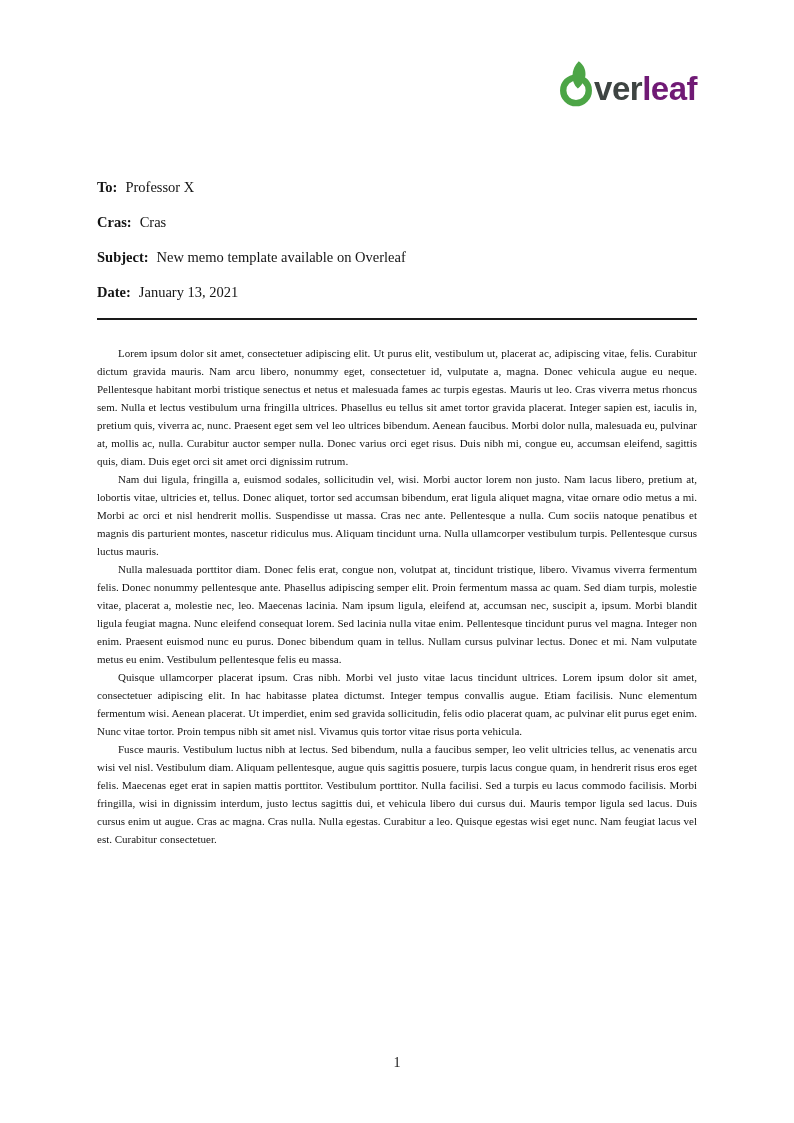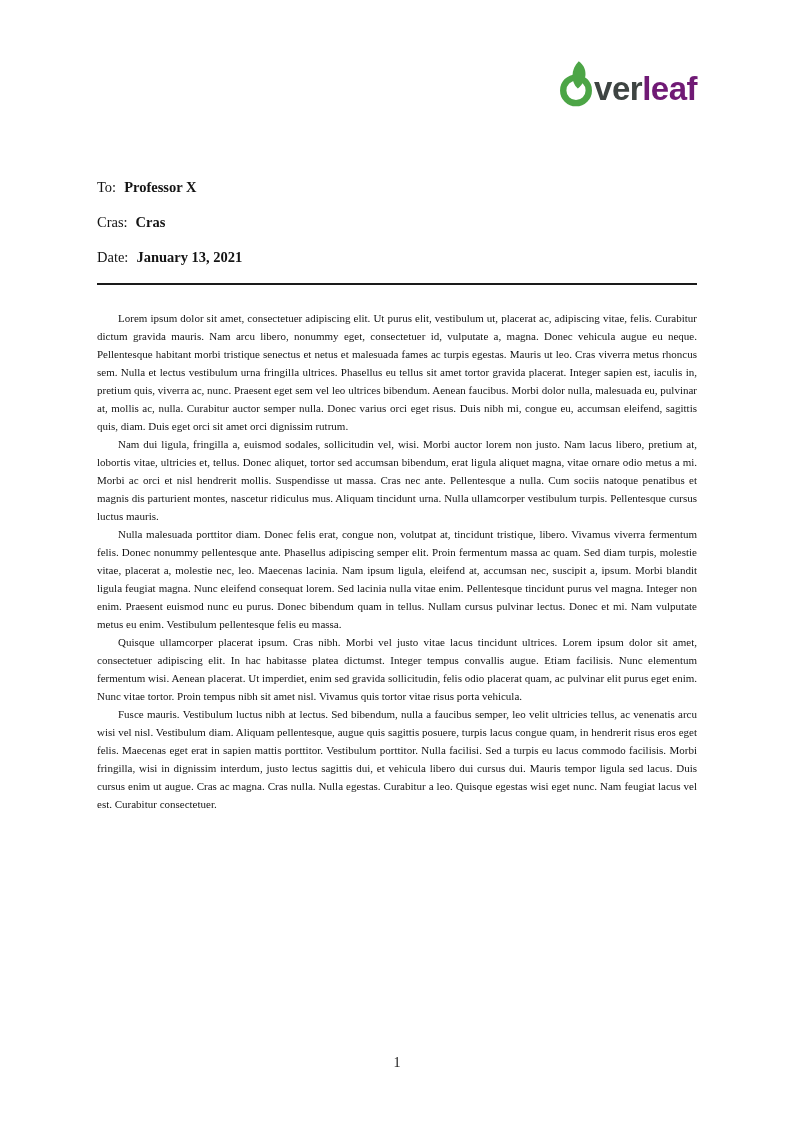--- a/index.html
+++ b/index.html
@@ -41,22 +41,22 @@
   .logo .wm-dark  { color: #3E4442; margin-left: -3px; }
   .logo .wm-green { color: #701a75; }
 
   
   .memo-fields { margin-top: 70px; }
   .field {
     font-size: 14.5px;
     line-height: 18px;
     margin-bottom: 17px;
   }
-  .field .label { font-weight: normal; margin-right: 8px; }
-  .field .value { font-weight: bold; }
+  .field .label { font-weight: bold; margin-right: 8px; }
+  .field .value { font-weight: normal; }
 
   
   .rule {
     border: none;
     border-top: 2px solid #1a1a1a;
     margin: 11px 0 0 0;
     width: 100%;
   }
 
   
@@ -97,20 +97,23 @@
   </header>
 
   <section class="memo-fields">
     <div class="field">
       <span class="label">To:</span><span class="value">Professor X</span>
     </div>
     <div class="field">
       <span class="label">Cras:</span><span class="value">Cras</span>
     </div>
     <div class="field">
+      <span class="label">Subject:</span><span class="value">New memo template available on Overleaf</span>
+    </div>
+    <div class="field">
       <span class="label">Date:</span><span class="value">January 13, 2021</span>
     </div>
   </section>
 
   <hr class="rule">
 
   <main class="memo-body">
     <p>Lorem ipsum dolor sit amet, consectetuer adipiscing elit. Ut purus elit, vestibulum ut, placerat ac, adipiscing vitae, felis. Curabitur dictum gravida mauris. Nam arcu libero, nonummy eget, consectetuer id, vulputate a, magna. Donec vehicula augue eu neque. Pellentesque habitant morbi tristique senectus et netus et malesuada fames ac turpis egestas. Mauris ut leo. Cras viverra metus rhoncus sem. Nulla et lectus vestibulum urna fringilla ultrices. Phasellus eu tellus sit amet tortor gravida placerat. Integer sapien est, iaculis in, pretium quis, viverra ac, nunc. Praesent eget sem vel leo ultrices bibendum. Aenean faucibus. Morbi dolor nulla, malesuada eu, pulvinar at, mollis ac, nulla. Curabitur auctor semper nulla. Donec varius orci eget risus. Duis nibh mi, congue eu, accumsan eleifend, sagittis quis, diam. Duis eget orci sit amet orci dignissim rutrum.</p>
     <p>Nam dui ligula, fringilla a, euismod sodales, sollicitudin vel, wisi. Morbi auctor lorem non justo. Nam lacus libero, pretium at, lobortis vitae, ultricies et, tellus. Donec aliquet, tortor sed accumsan bibendum, erat ligula aliquet magna, vitae ornare odio metus a mi. Morbi ac orci et nisl hendrerit mollis. Suspendisse ut massa. Cras nec ante. Pellentesque a nulla. Cum sociis natoque penatibus et magnis dis parturient montes, nascetur ridiculus mus. Aliquam tincidunt urna. Nulla ullamcorper vestibulum turpis. Pellentesque cursus luctus mauris.</p>
     <p>Nulla malesuada porttitor diam. Donec felis erat, congue non, volutpat at, tincidunt tristique, libero. Vivamus viverra fermentum felis. Donec nonummy pellentesque ante. Phasellus adipiscing semper elit. Proin fermentum massa ac quam. Sed diam turpis, molestie vitae, placerat a, molestie nec, leo. Maecenas lacinia. Nam ipsum ligula, eleifend at, accumsan nec, suscipit a, ipsum. Morbi blandit ligula feugiat magna. Nunc eleifend consequat lorem. Sed lacinia nulla vitae enim. Pellentesque tincidunt purus vel magna. Integer non enim. Praesent euismod nunc eu purus. Donec bibendum quam in tellus. Nullam cursus pulvinar lectus. Donec et mi. Nam vulputate metus eu enim. Vestibulum pellentesque felis eu massa.</p>

